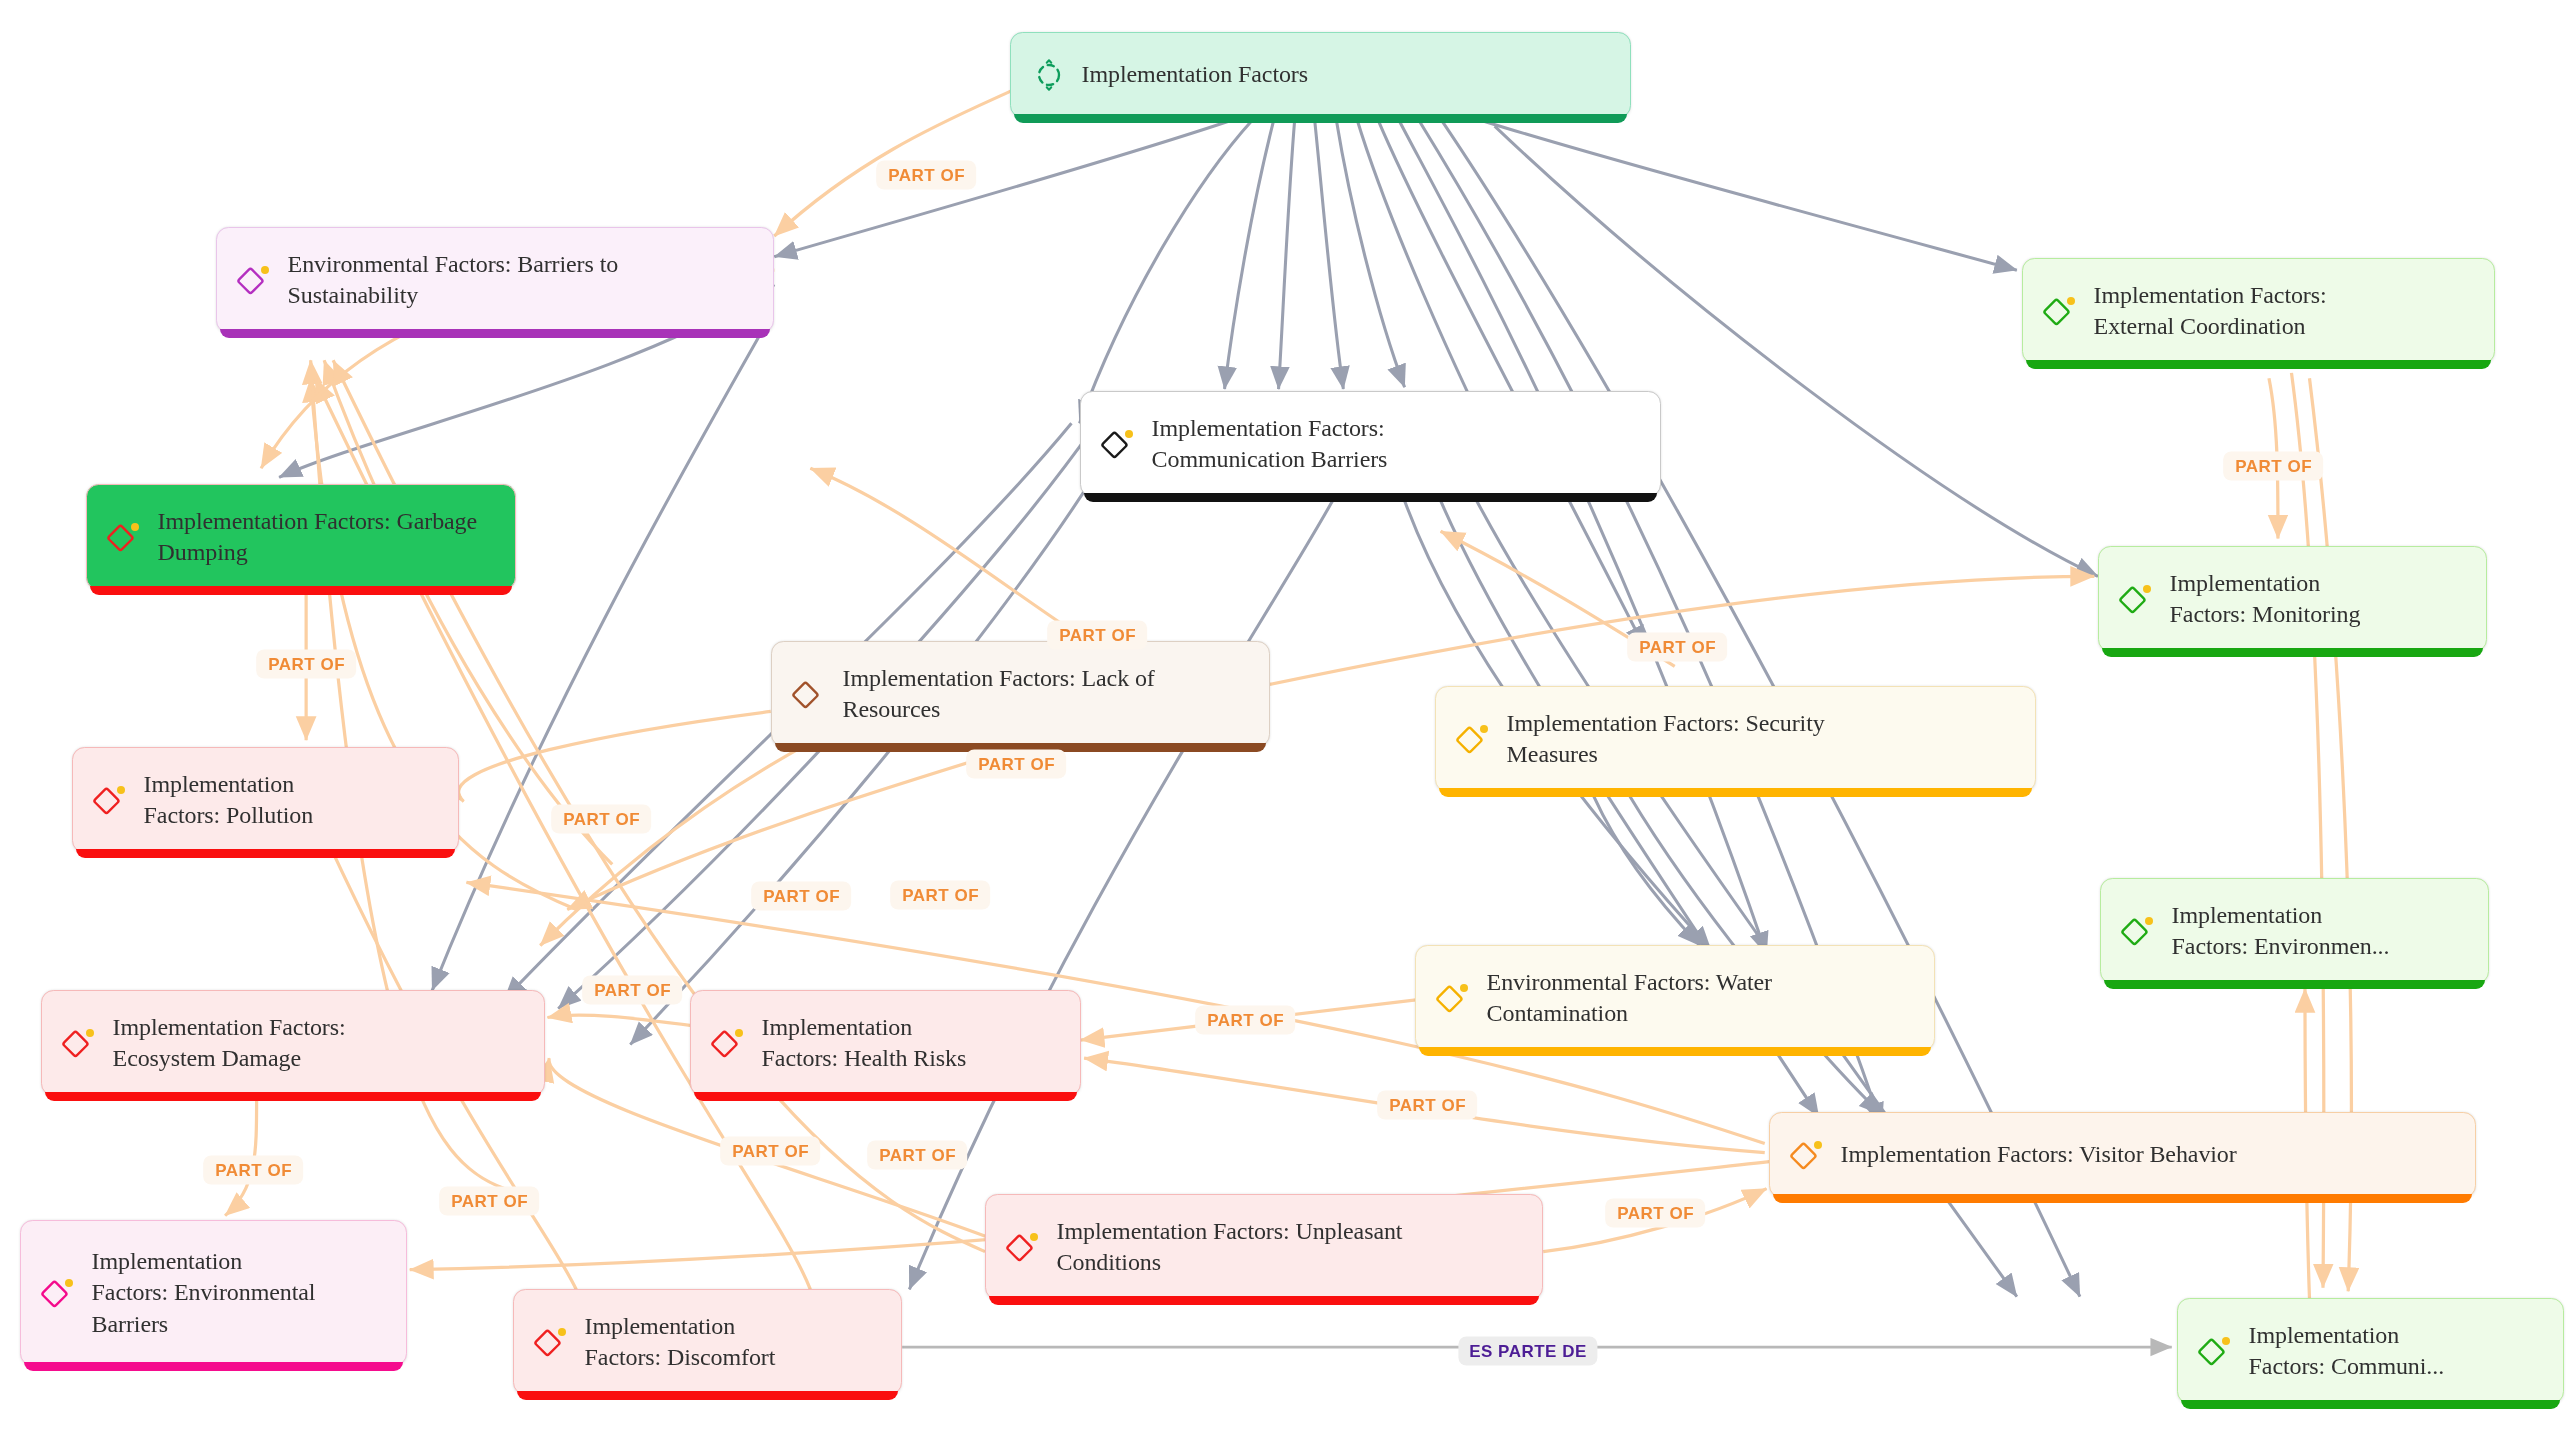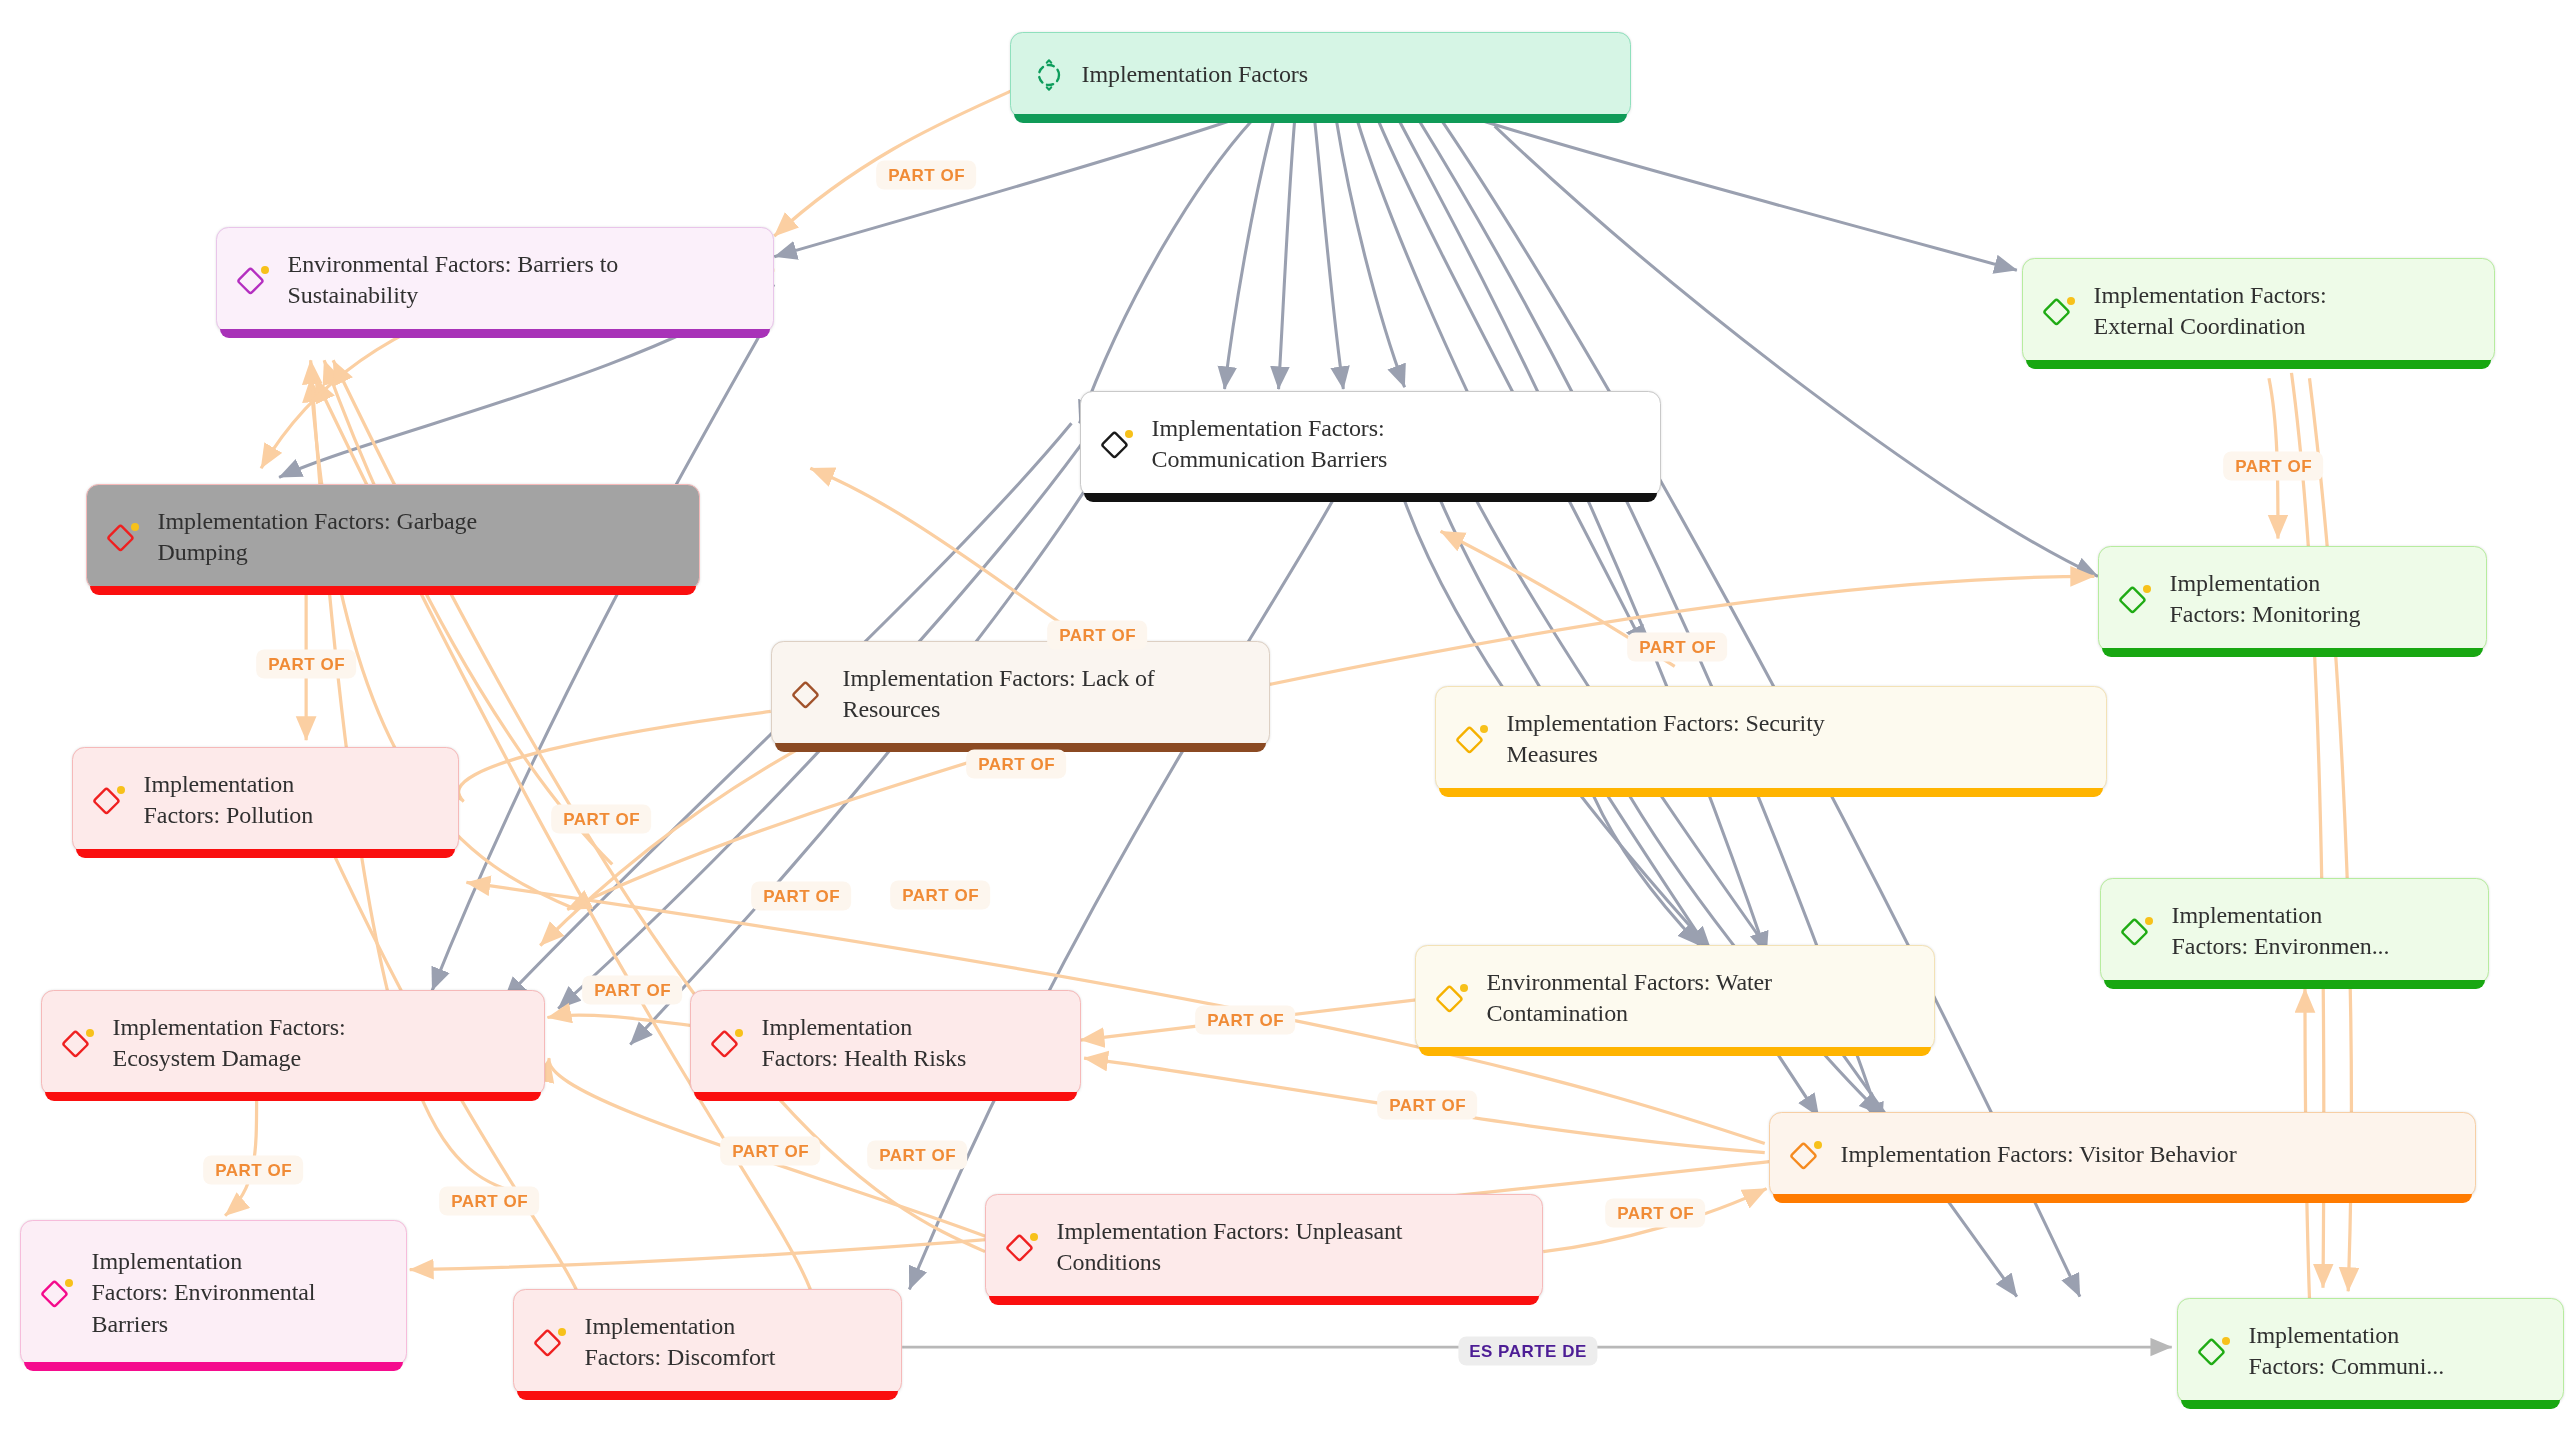--- a/index.html
+++ b/index.html
@@ -206,21 +206,21 @@
         <div class="accent" style="background: rgb(17, 17, 17);"></div>
         <span class="node-icon">
           <svg width="40" height="40" viewBox="0 0 44 44">
             <rect x="7" y="13" width="20" height="20" rx="2.5" transform="rotate(45 17 23)" fill="none" stroke="#1a1a1a" stroke-width="2.6"></rect>
             <circle cx="33" cy="11" r="4.4" fill="#f7c11a"></circle>
           </svg>
         </span>
         <span class="node-label">Implementation Factors:
 Communication Barriers</span>
       </div>
-      <div class="node" style="left: 86px; top: 484px; width: 614px; height: 106px; background: #a3a3a3; border: 1.8px solid rgb(246, 185, 185);">
+      <div class="node" style="left: 86px; top: 484px; width: 430px; height: 106px; background: #22c55e; border: 1.8px solid rgb(246, 185, 185);">
         <div class="accent" style="background: rgb(250, 15, 15);"></div>
         <span class="node-icon">
           <svg width="40" height="40" viewBox="0 0 44 44">
             <rect x="7" y="13" width="20" height="20" rx="2.5" transform="rotate(45 17 23)" fill="none" stroke="#ef2020" stroke-width="2.6"></rect>
             <circle cx="33" cy="11" r="4.4" fill="#f7c11a"></circle>
           </svg>
         </span>
         <span class="node-label">Implementation Factors: Garbage
 Dumping</span>
       </div>
@@ -238,21 +238,21 @@
       <div class="node" style="left: 771px; top: 641px; width: 499px; height: 106px; background: rgb(250, 245, 240); border: 1.8px solid rgb(221, 208, 196);">
         <div class="accent" style="background: rgb(139, 74, 35);"></div>
         <span class="node-icon">
           <svg width="40" height="40" viewBox="0 0 44 44">
             <rect x="7" y="13" width="20" height="20" rx="2.5" transform="rotate(45 17 23)" fill="none" stroke="#a1522b" stroke-width="2.6"></rect>
           </svg>
         </span>
         <span class="node-label">Implementation Factors: Lack of
 Resources</span>
       </div>
-      <div class="node" style="left: 1435px; top: 686px; width: 672px; height: 106px; background: rgb(253, 250, 239); border: 1.8px solid rgb(243, 226, 182);">
+      <div class="node" style="left: 1435px; top: 686px; width: 601px; height: 106px; background: rgb(253, 250, 239); border: 1.8px solid rgb(243, 226, 182);">
         <div class="accent" style="background: rgb(255, 180, 0);"></div>
         <span class="node-icon">
           <svg width="40" height="40" viewBox="0 0 44 44">
             <rect x="7" y="13" width="20" height="20" rx="2.5" transform="rotate(45 17 23)" fill="none" stroke="#f5b100" stroke-width="2.6"></rect>
             <circle cx="33" cy="11" r="4.4" fill="#f7c11a"></circle>
           </svg>
         </span>
         <span class="node-label">Implementation Factors: Security
 Measures</span>
       </div>

